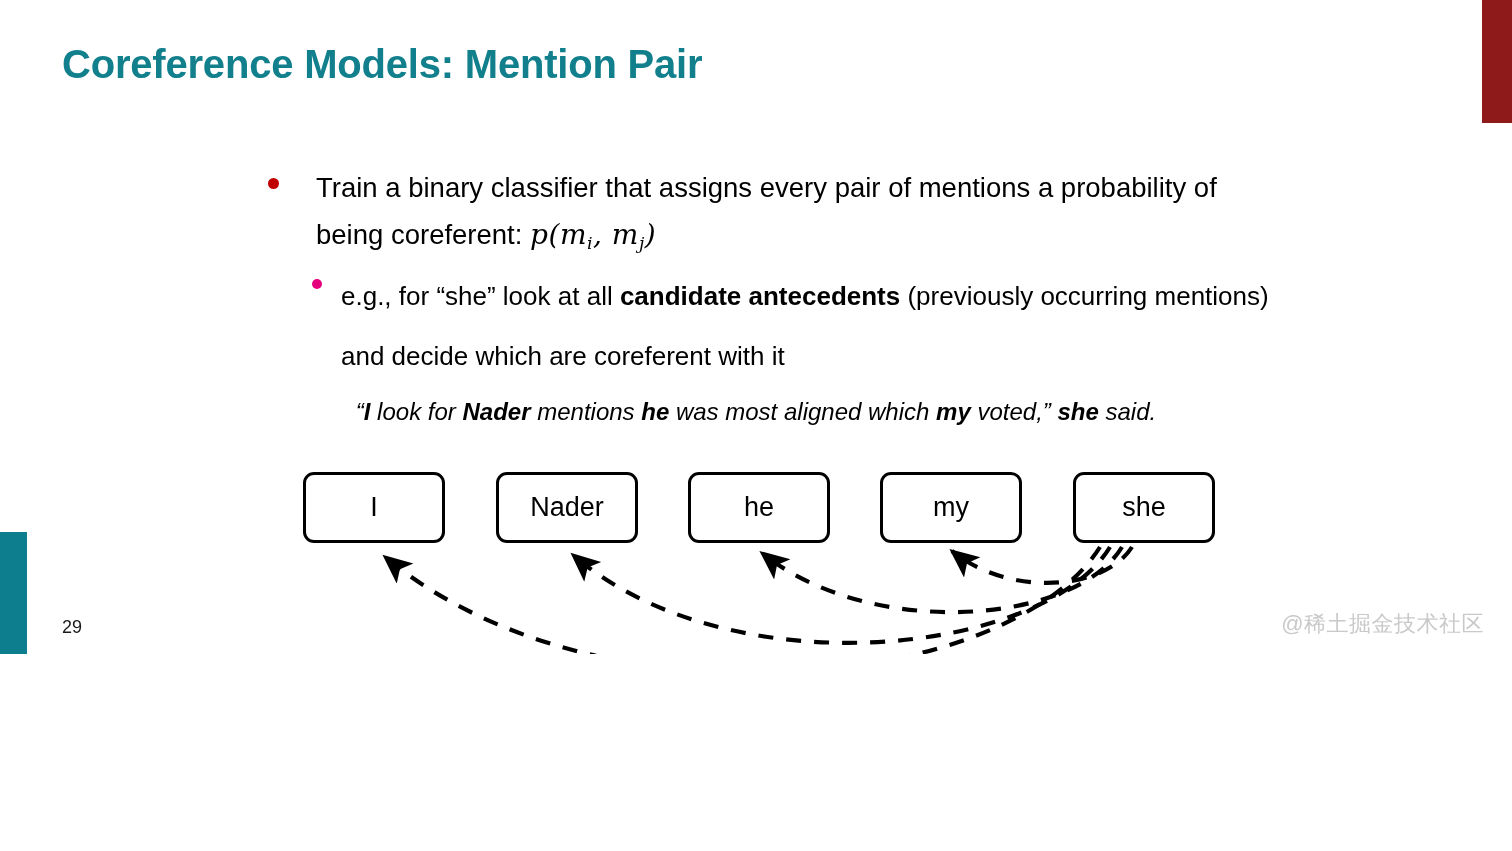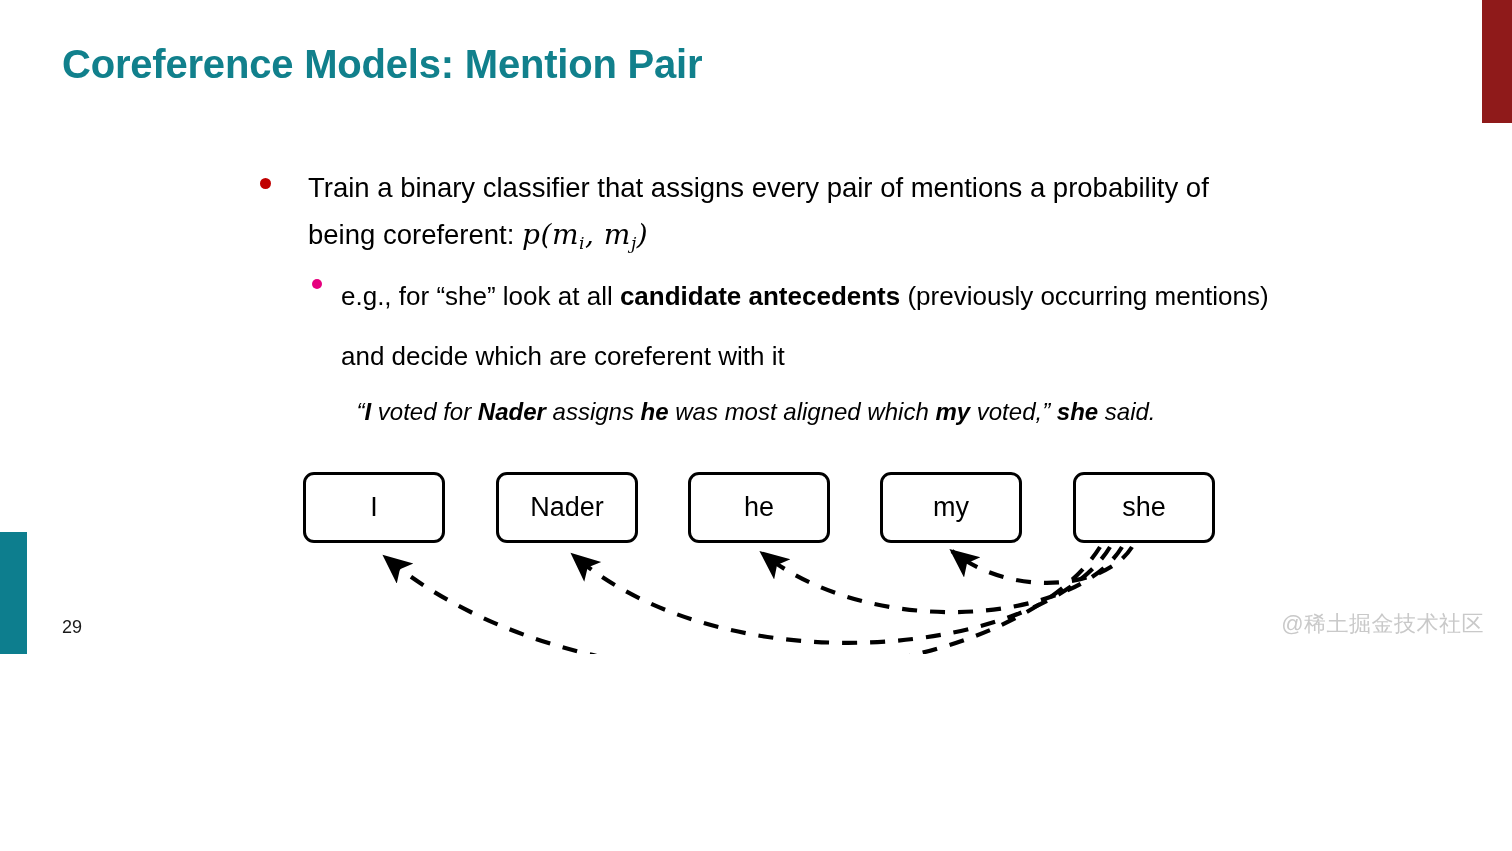--- a/index.html
+++ b/index.html
@@ -44,21 +44,21 @@
     font-size: 40px;
     font-weight: bold;
     color: #11808c;
     letter-spacing: -0.2px;
     white-space: nowrap;
   }
 
   
   .bullet-l1 {
     position: absolute;
-    left: 260px;
+    left: 268px;
     top: 164px;
     width: 1000px;
     font-size: 27.5px;
     line-height: 47px;
     color: #000000;
   }
   .bullet-l1 .dot {
     position: absolute;
     left: 0px;
     top: 14px;
@@ -196,21 +196,21 @@
       <span>Train a binary classifier that assigns every pair of mentions a probability of being coreferent: </span><span class="formula"><span>p</span><span>(</span><span>m</span><sub>i</sub><span>, </span><span>m</span><sub>j</sub><span>)</span></span>
     </span>
   </div>
 
   <div class="bullet-l2">
     <span class="dot"></span>
     <span class="text"><span>e.g., for “she” look at all </span><b>candidate antecedents</b><span> (previously occurring mentions) and decide which are coreferent with it</span></span>
   </div>
 
   <div class="example-sentence">
-    <span>“</span><span id="example-segments"><b>I</b><span> voted for </span><b>Nader</b><span> assigns </span><b>he</b><span> was most aligned which </span><b>my</b><span> voted,</span></span><span>”</span> <b>she</b><span> said.</span>
+    <span>“</span><span id="example-segments"><b>I</b><span> look for </span><b>Nader</b><span> mentions </span><b>he</b><span> was most aligned which </span><b>my</b><span> voted,</span></span><span>”</span> <b>she</b><span> said.</span>
   </div>
 
   <div class="mention-box" style="left:303px">I</div>
   <div class="mention-box" style="left:496px">Nader</div>
   <div class="mention-box" style="left:688px">he</div>
   <div class="mention-box" style="left:880px">my</div>
   <div class="mention-box" style="left:1073px">she</div>
 
   <svg class="arrows" viewBox="0 0 1512 851">
     <defs>

